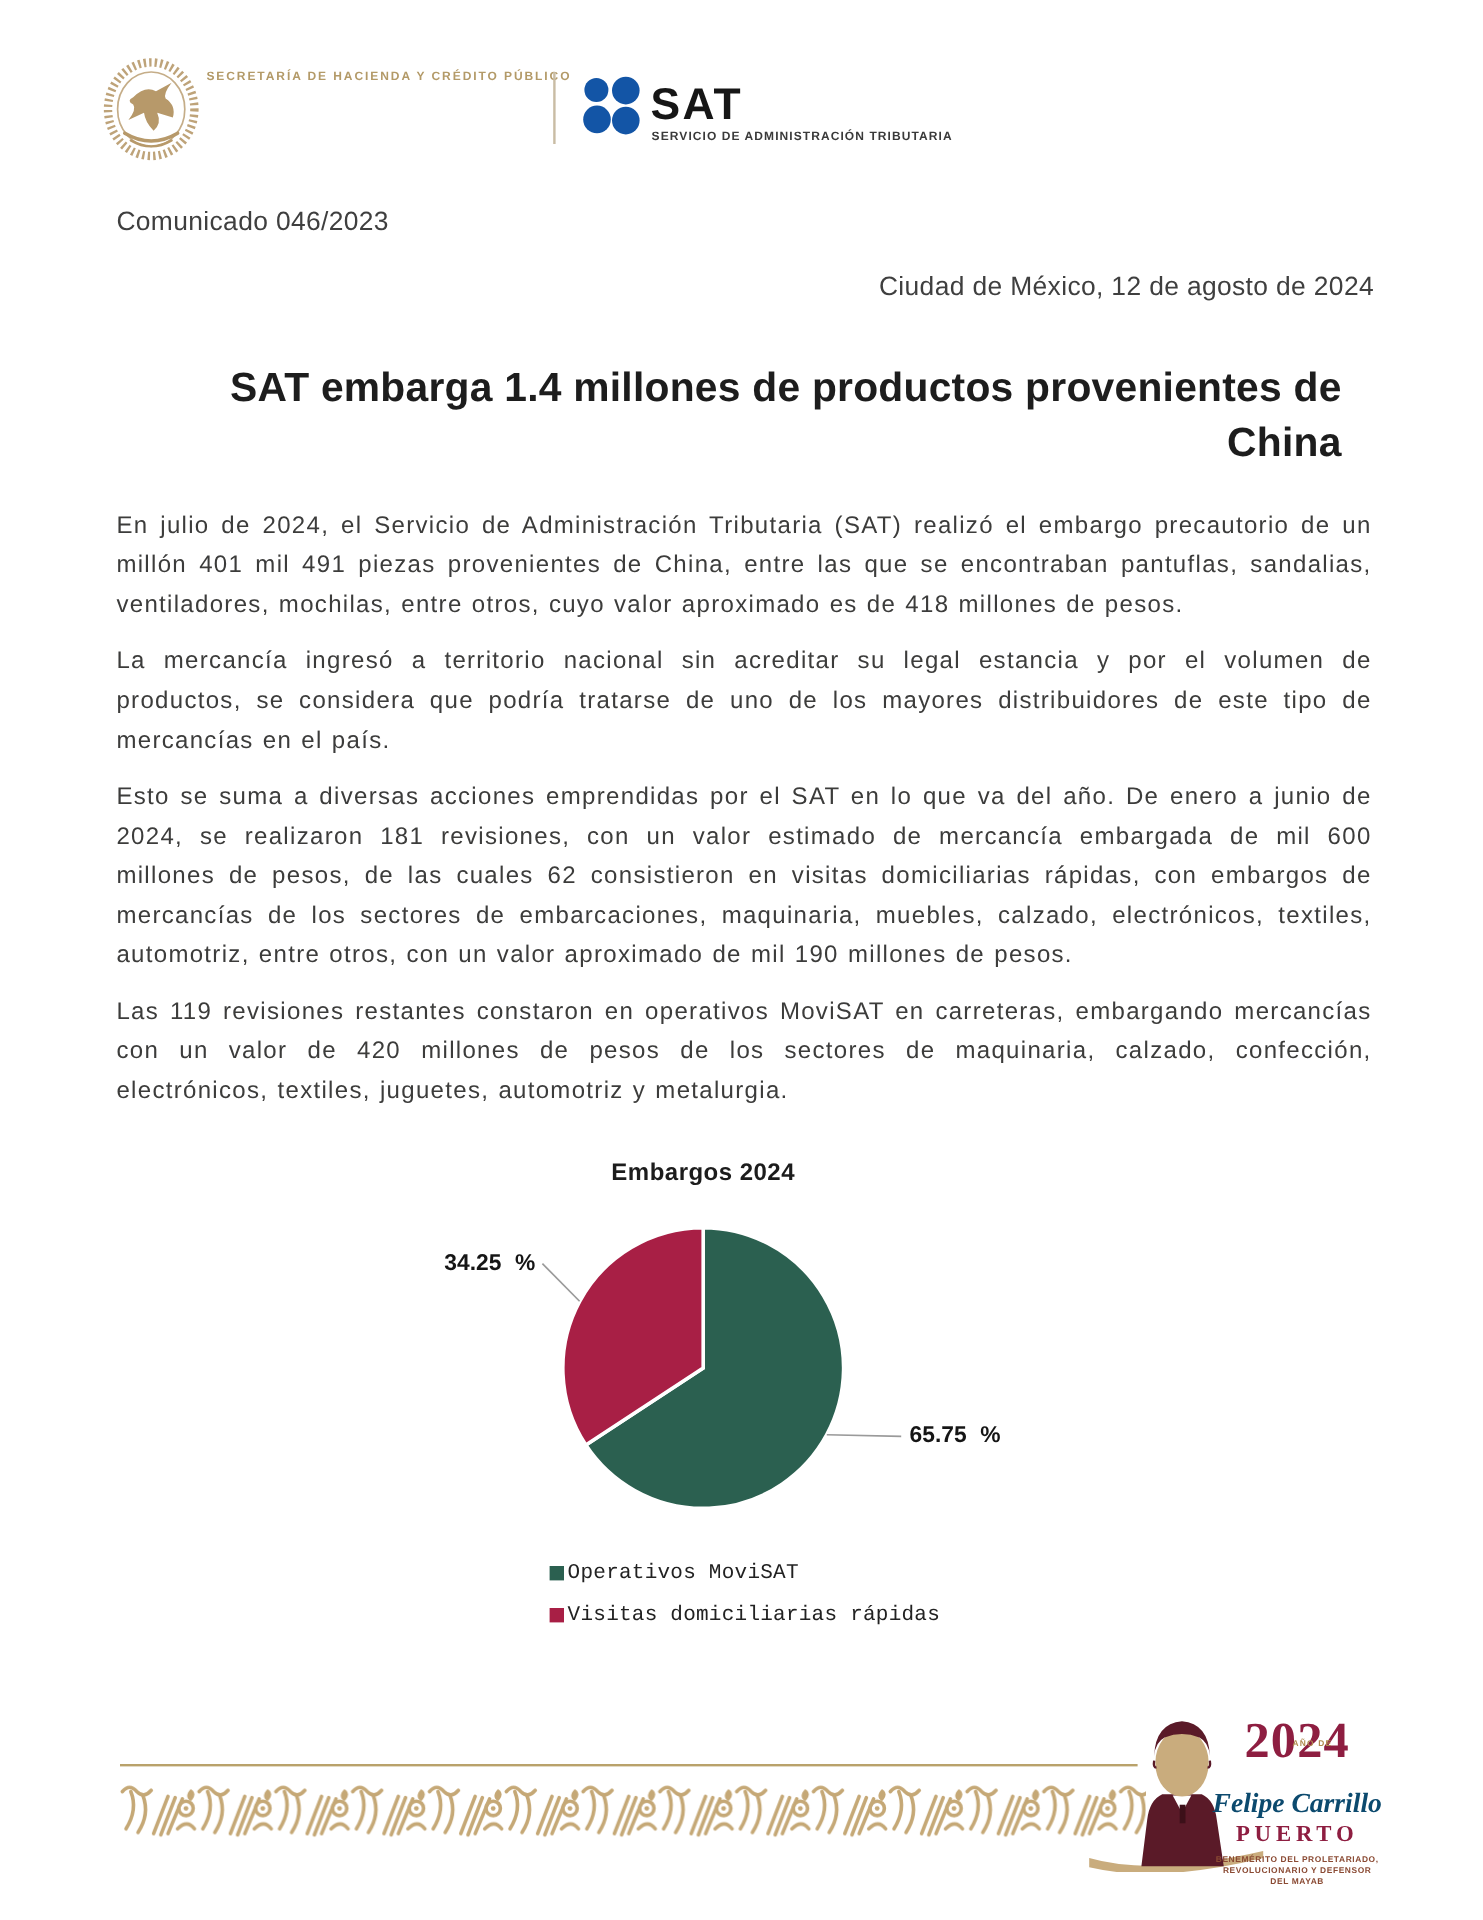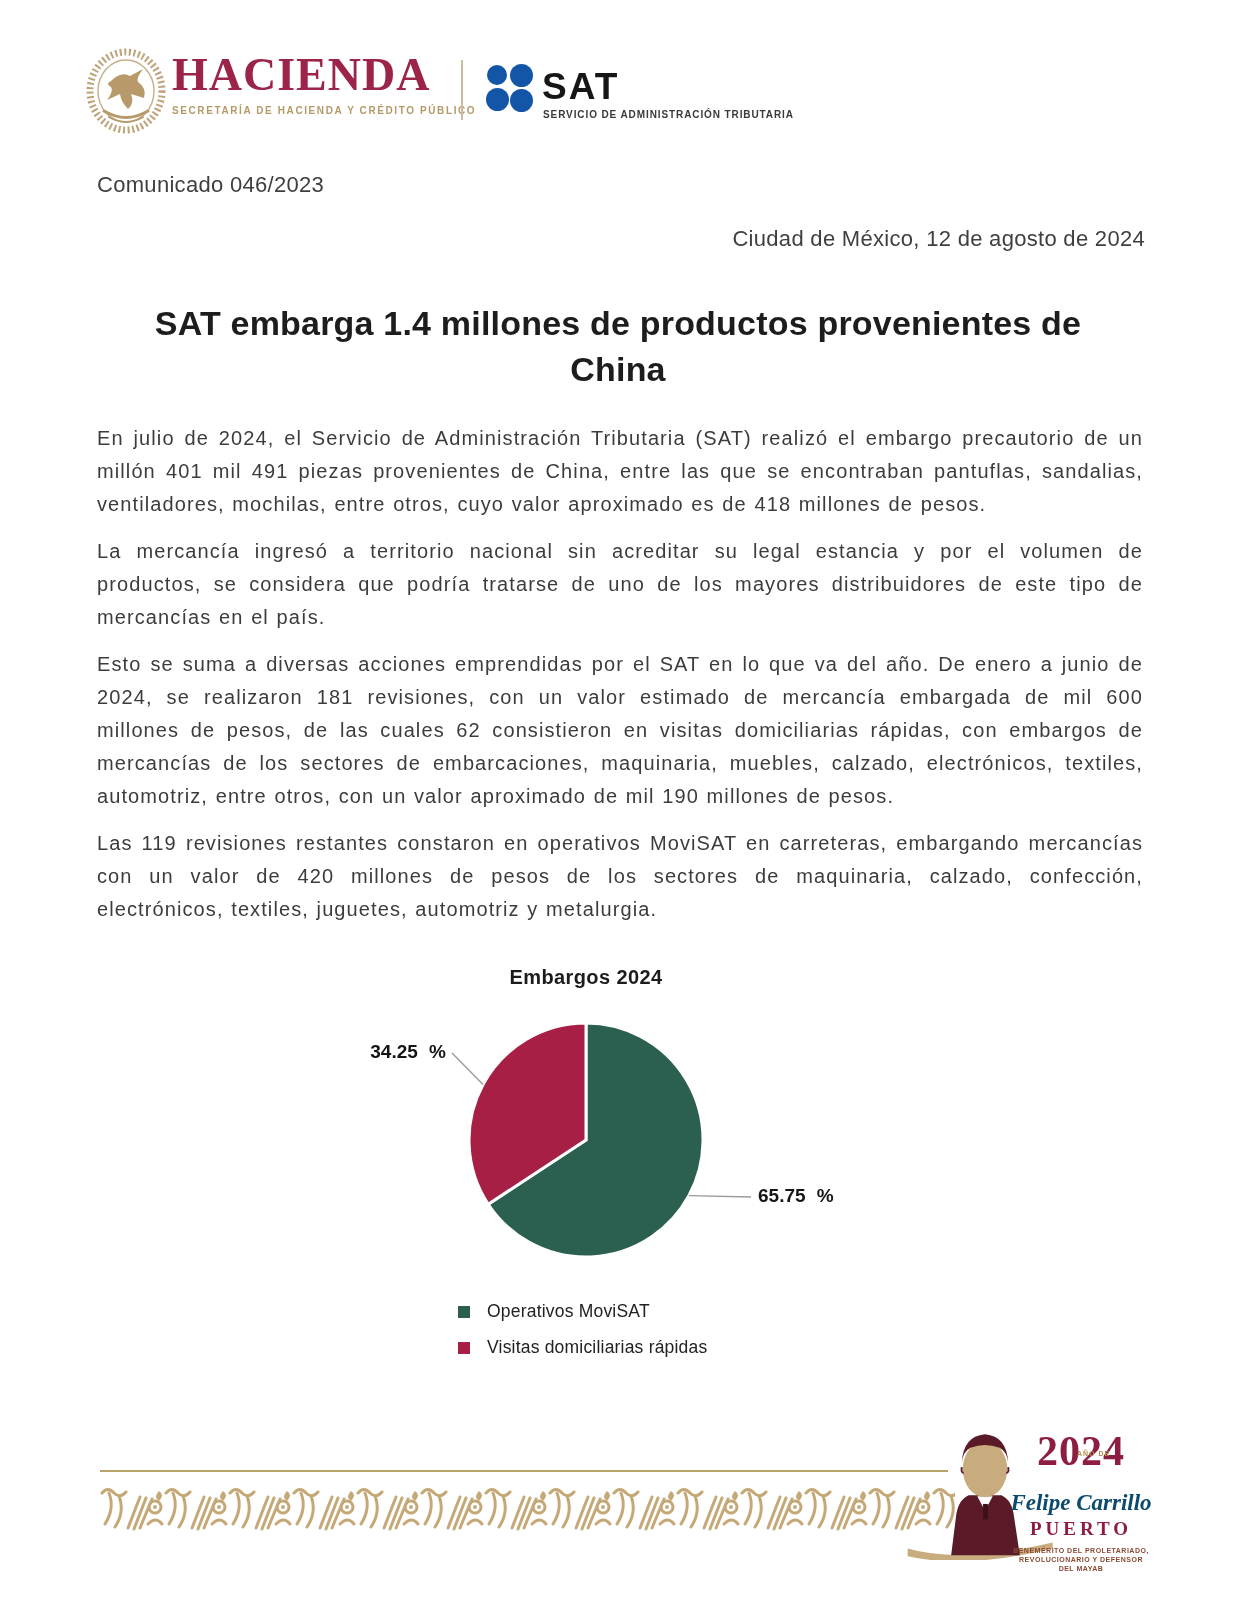--- a/index.html
+++ b/index.html
@@ -31,39 +31,39 @@
   }
   .sat-sub{
     position:absolute;left:59px;top:47px;width:220px;font-size:10px;font-weight:700;
     letter-spacing:0.9px;color:#3a3a3a;white-space:nowrap;
   }
   
   .comunicado{position:absolute;left:97px;top:172px;font-size:22px;color:#3f3f3f;letter-spacing:0.3px;}
   .dateline{position:absolute;left:97px;top:226px;width:1048px;text-align:right;font-size:22px;color:#3f3f3f;letter-spacing:0.3px;}
   
   .doc-title{
-    position:absolute;left:118px;top:300px;width:1000px;margin:0;text-align:center;
+    position:absolute;left:118px;top:300px;width:1000px;margin:0;text-align:right;
     font-size:34px;line-height:46px;font-weight:700;color:#1d1d1d;letter-spacing:0.2px;
   }
   
   .body-col{position:absolute;left:97px;top:422px;width:1046px;}
   .body-col p{
     margin:0 0 14px 0;font-size:20px;line-height:33px;color:#3C3C3B;
     text-align:justify;letter-spacing:0.055em;word-spacing:0.05em;
   }
   
   .chart-wrap{position:absolute;left:306px;top:955px;width:560px;height:320px;}
   .chart-title{
     position:absolute;left:0;top:11px;width:560px;text-align:center;
     font-size:20px;font-weight:700;color:#1c1c1c;letter-spacing:0.02em;
   }
   .pie-svg{position:absolute;left:0;top:55px;width:560px;height:255px;overflow:visible;}
   .pie-svg text{font-family:"Liberation Sans","DejaVu Sans",sans-serif;font-weight:700;font-size:19px;fill:#151515;word-spacing:6px;}
   .legend{position:absolute;left:458px;top:1301px;display:flex;flex-direction:column;gap:15px;}
-  .legend-row{display:flex;align-items:center;gap:17px;}
+  .legend-row{display:flex;align-items:center;gap:3px;font-family:Liberation Mono, monospace;}
   .legend-swatch{width:12px;height:12px;display:inline-block;}
   .legend-label{font-size:17.5px;color:#222222;letter-spacing:0.2px;}
   
   .footer-line{position:absolute;left:100px;top:1470px;width:848px;height:2px;background:#B9A26B;}
   .footer-band{position:absolute;left:100px;top:1486px;width:855px;height:46px;}
   .portrait-svg{position:absolute;left:905px;top:1415px;width:160px;height:145px;}
   .year-block{position:absolute;left:1005px;top:1432px;width:152px;text-align:center;}
   .year-big{
     position:relative;font-family:"Liberation Serif","DejaVu Serif",serif;font-weight:700;
     font-size:42px;line-height:38px;color:#8E1E41;letter-spacing:1px;
@@ -90,21 +90,20 @@
 
   <svg class="emblem-svg" viewBox="0 0 80 84" aria-hidden="true">
     <ellipse cx="40" cy="42" rx="36" ry="39" fill="none" stroke="#B7996A" stroke-width="7" stroke-dasharray="2 2.6" opacity="0.9"></ellipse>
     <ellipse cx="40" cy="42" rx="28" ry="31" fill="none" stroke="#B7996A" stroke-width="1.4" opacity="0.8"></ellipse>
     <path d="M25 32 Q35 22 44 27 L57 20 Q50 29 52 33 Q61 39 58 49 L45 45 Q49 54 42 60 Q35 53 34 45 L21 51 Q28 42 25 38 Q19 35 25 32 Z" fill="#B7996A"></path>
     <path d="M18 62 Q40 75 62 62" fill="none" stroke="#B7996A" stroke-width="3" stroke-linecap="round"></path>
     <path d="M23 68 Q40 78 57 68" fill="none" stroke="#B7996A" stroke-width="2" stroke-linecap="round"></path>
   </svg>
 
   <div class="hacienda-block">
-    <div class="hacienda-title">HACIENDA</div>
     <div class="hacienda-sub">SECRETARÍA DE HACIENDA Y CRÉDITO PÚBLICO</div>
   </div>
 
   <div class="logo-divider"></div>
 
   <div class="sat-block">
     <div class="sat-circles">
       <span class="sat-circle sat-c-tl" x="SAT" style="background: rgb(19, 85, 166);"></span>
       <span class="sat-circle sat-c-tr" style="background: rgb(19, 85, 166);"></span>
       <span class="sat-circle sat-c-bl" style="background: rgb(19, 85, 166);"></span>

